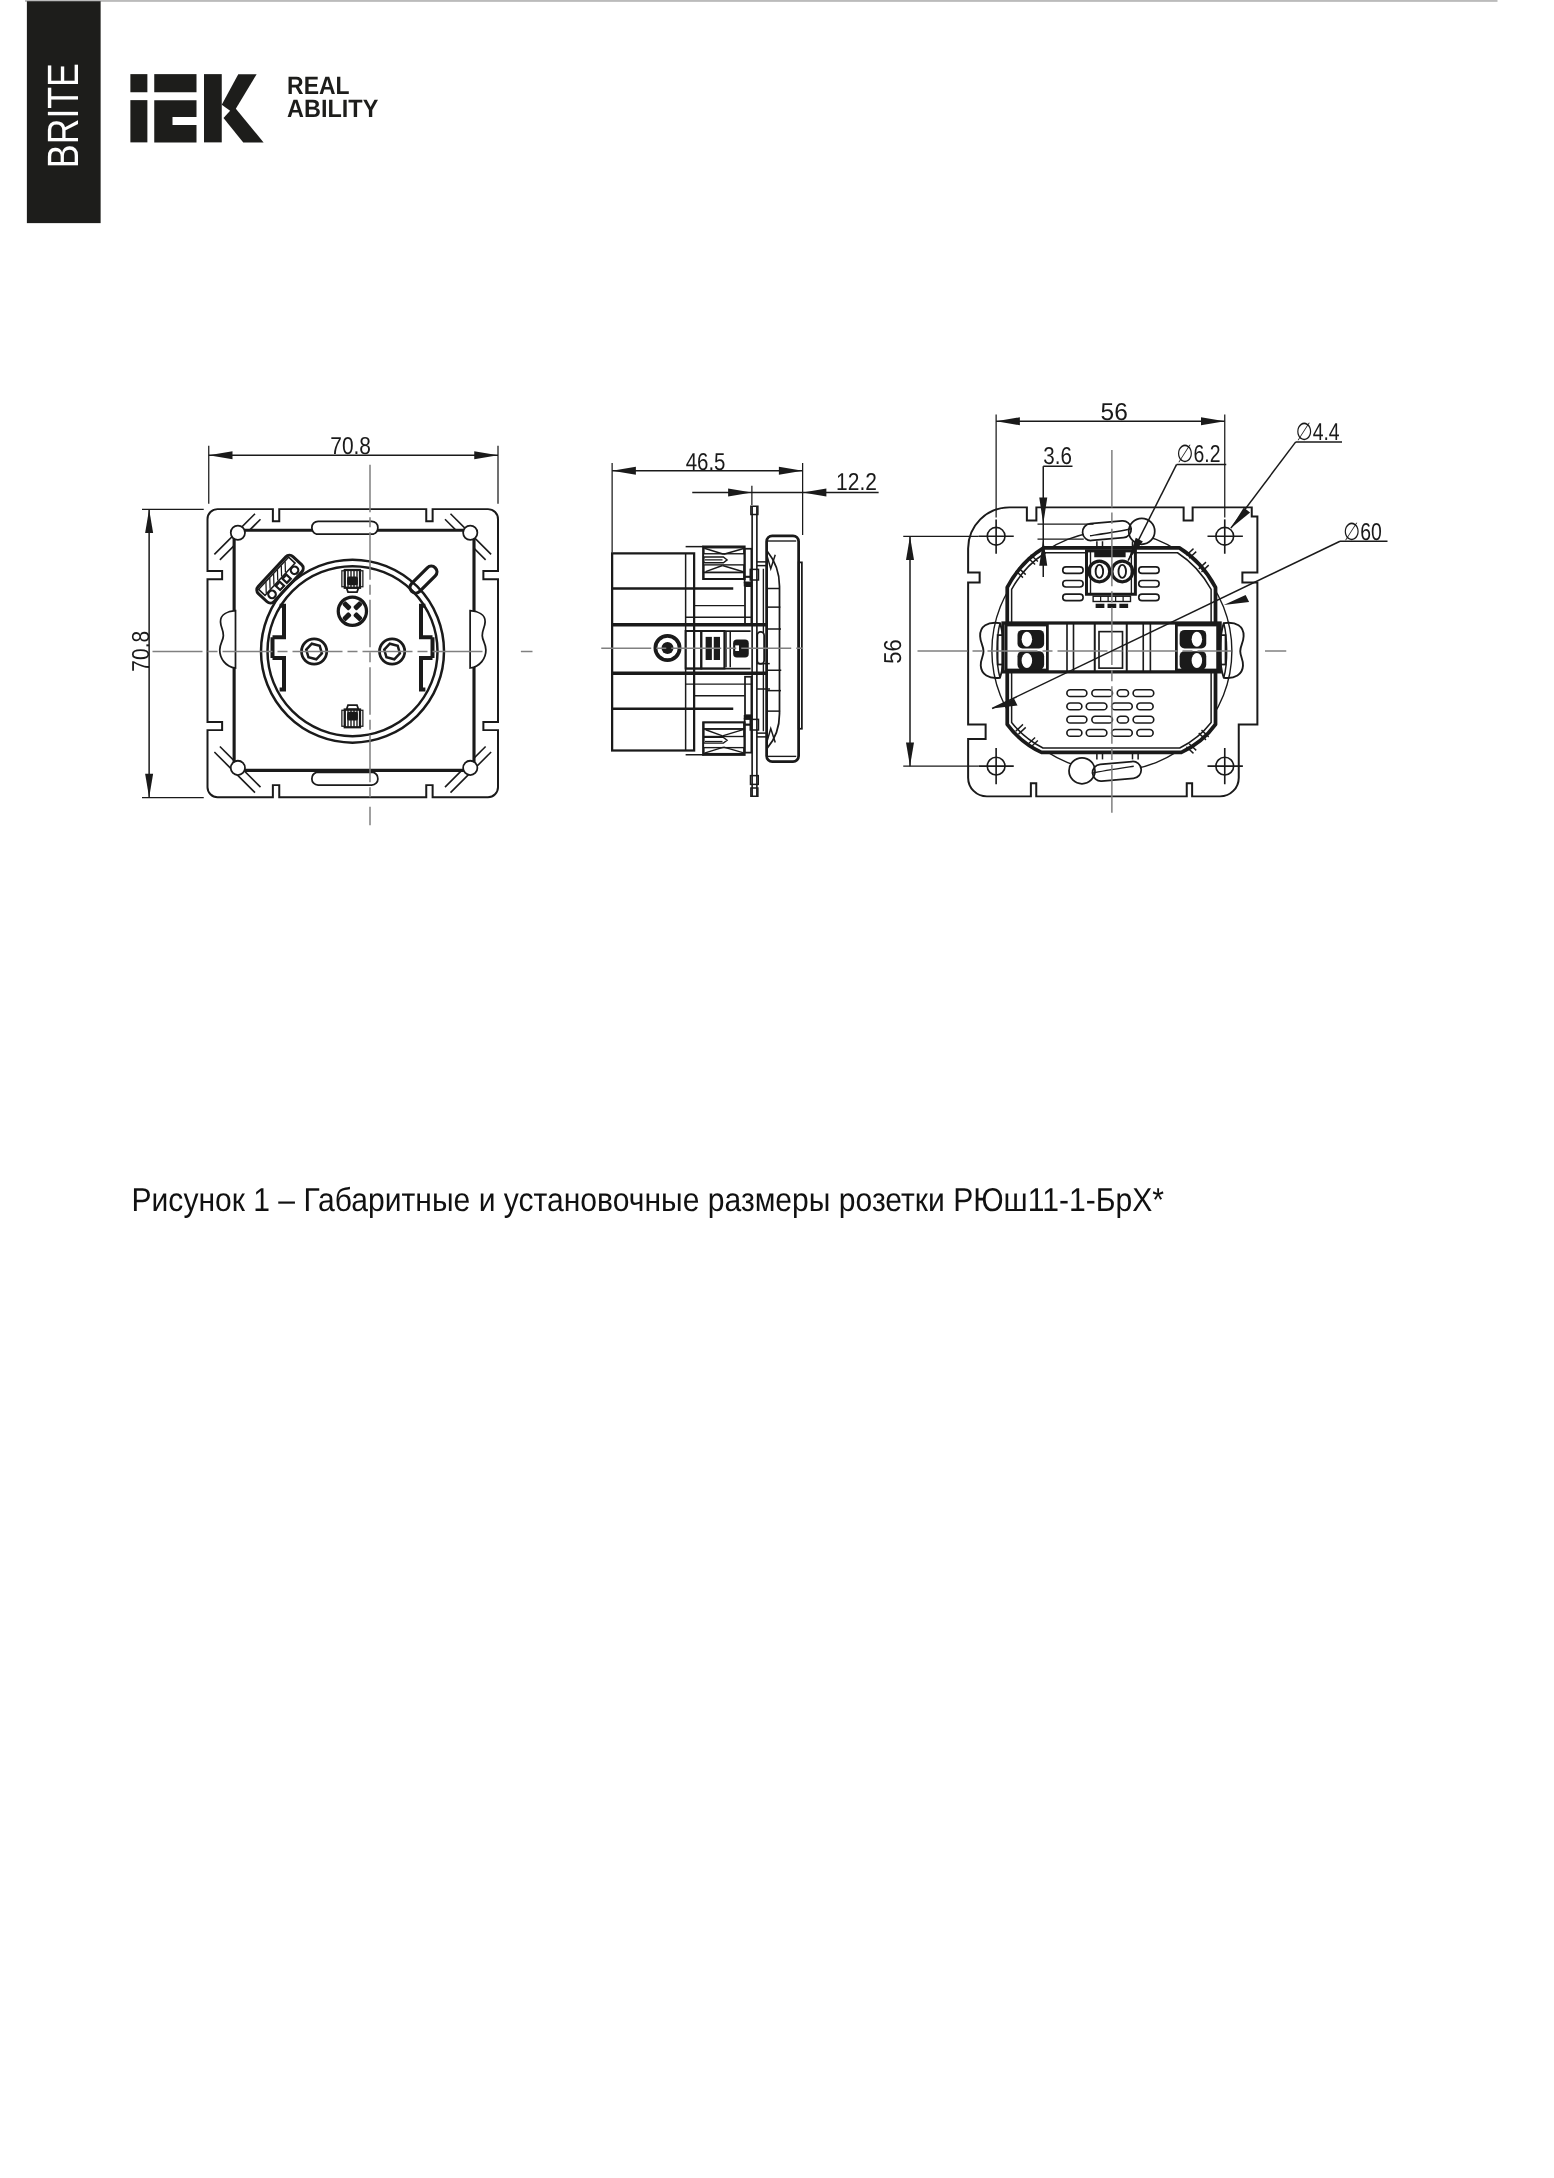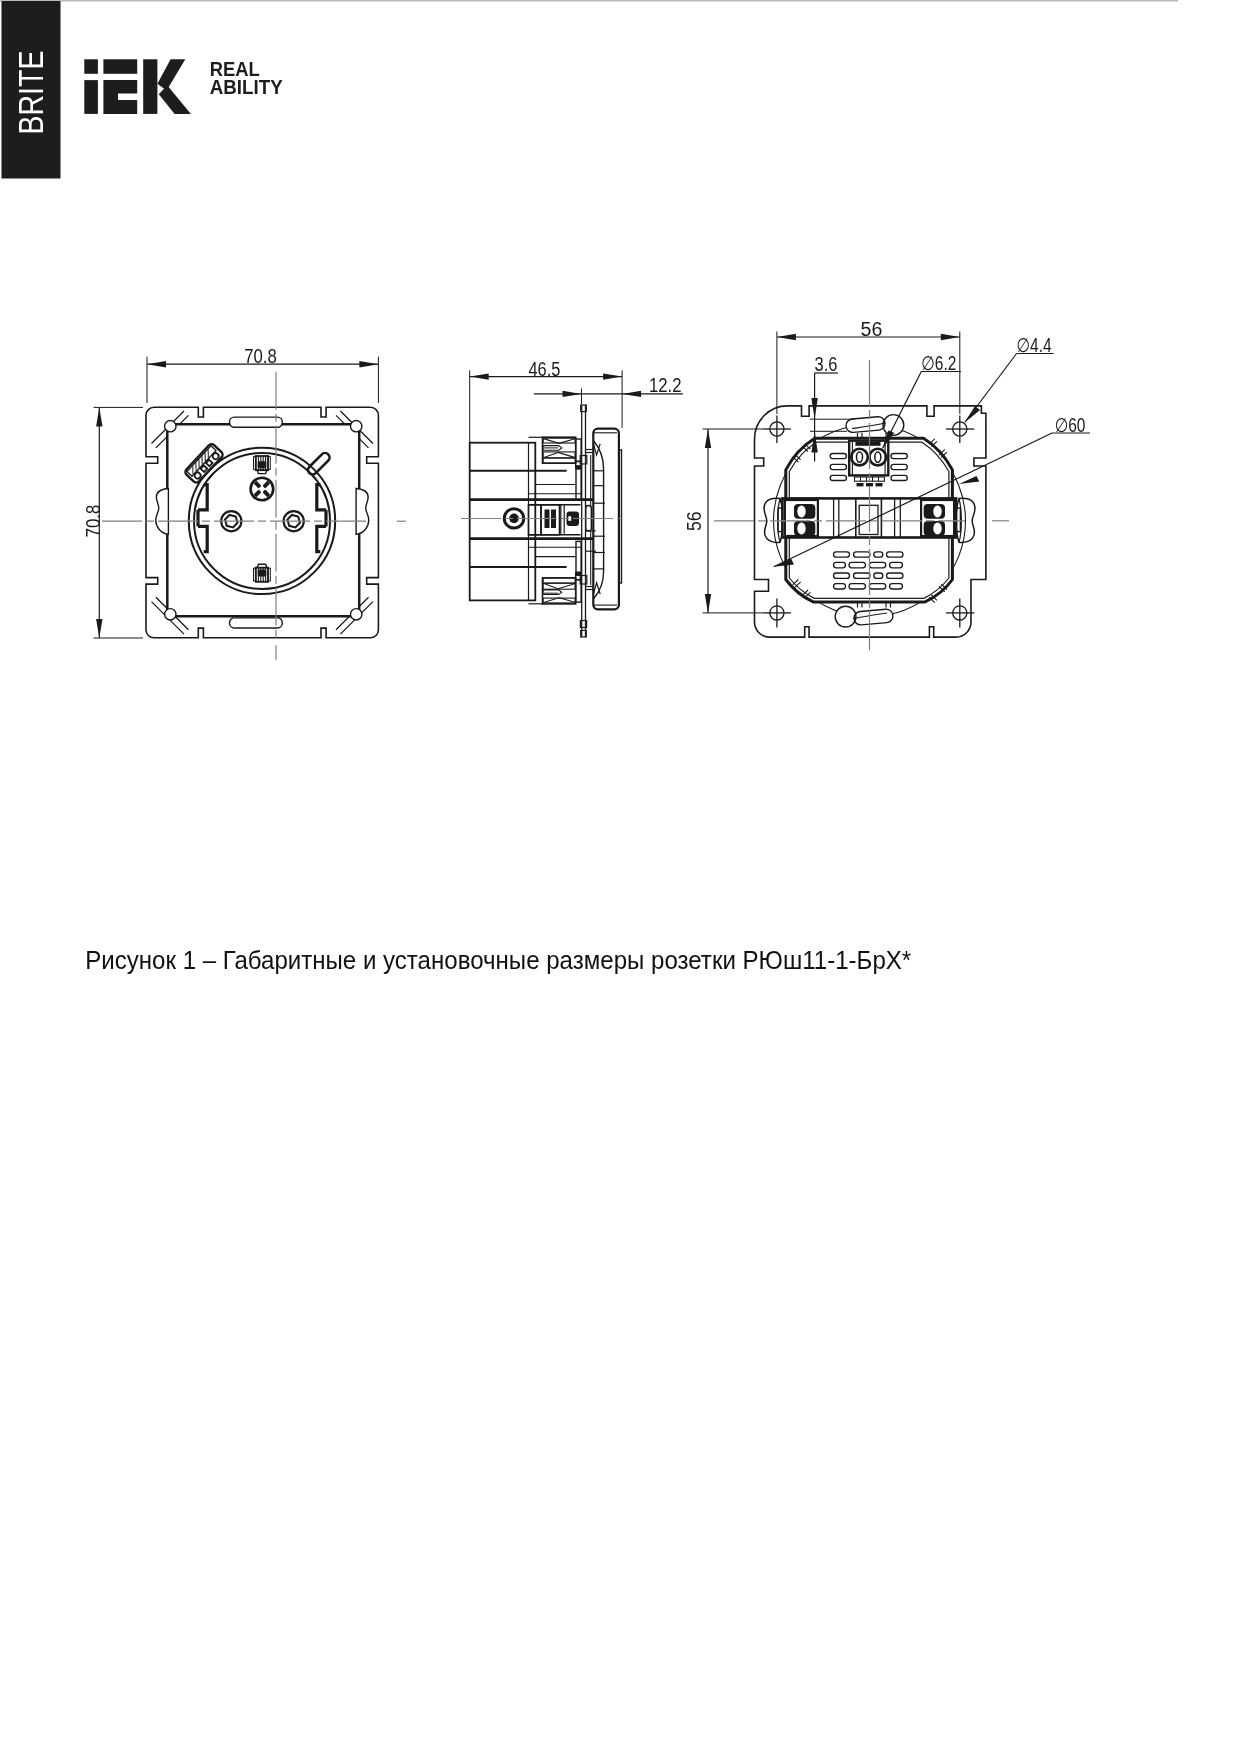--- a/index.html
+++ b/index.html
@@ -1,17 +1,17 @@
 <!DOCTYPE html>
 <html><head>
 <meta charset="utf-8">
 <style>
   html,body{margin:0;padding:0;background:#ffffff;}
   #page{position:relative;width:1178px;height:1742px;background:#ffffff;overflow:hidden;
-        font-family:"Liberation Sans", sans-serif;}
+        font-family:"Liberation Sans", sans-serif;margin-left:20px;}
   svg{position:absolute;left:0;top:0;}
   .dim{font-family:"Liberation Sans", sans-serif;font-size:19.6px;fill:#1a1a1a;}
 </style>
 </head>
 <body>
 <div id="page">
 <svg width="1243" height="1742" viewBox="0 0 1243 1742">
 
 <rect x="0" y="0" width="1243" height="1.5" fill="#bbbbbb"></rect>
 

